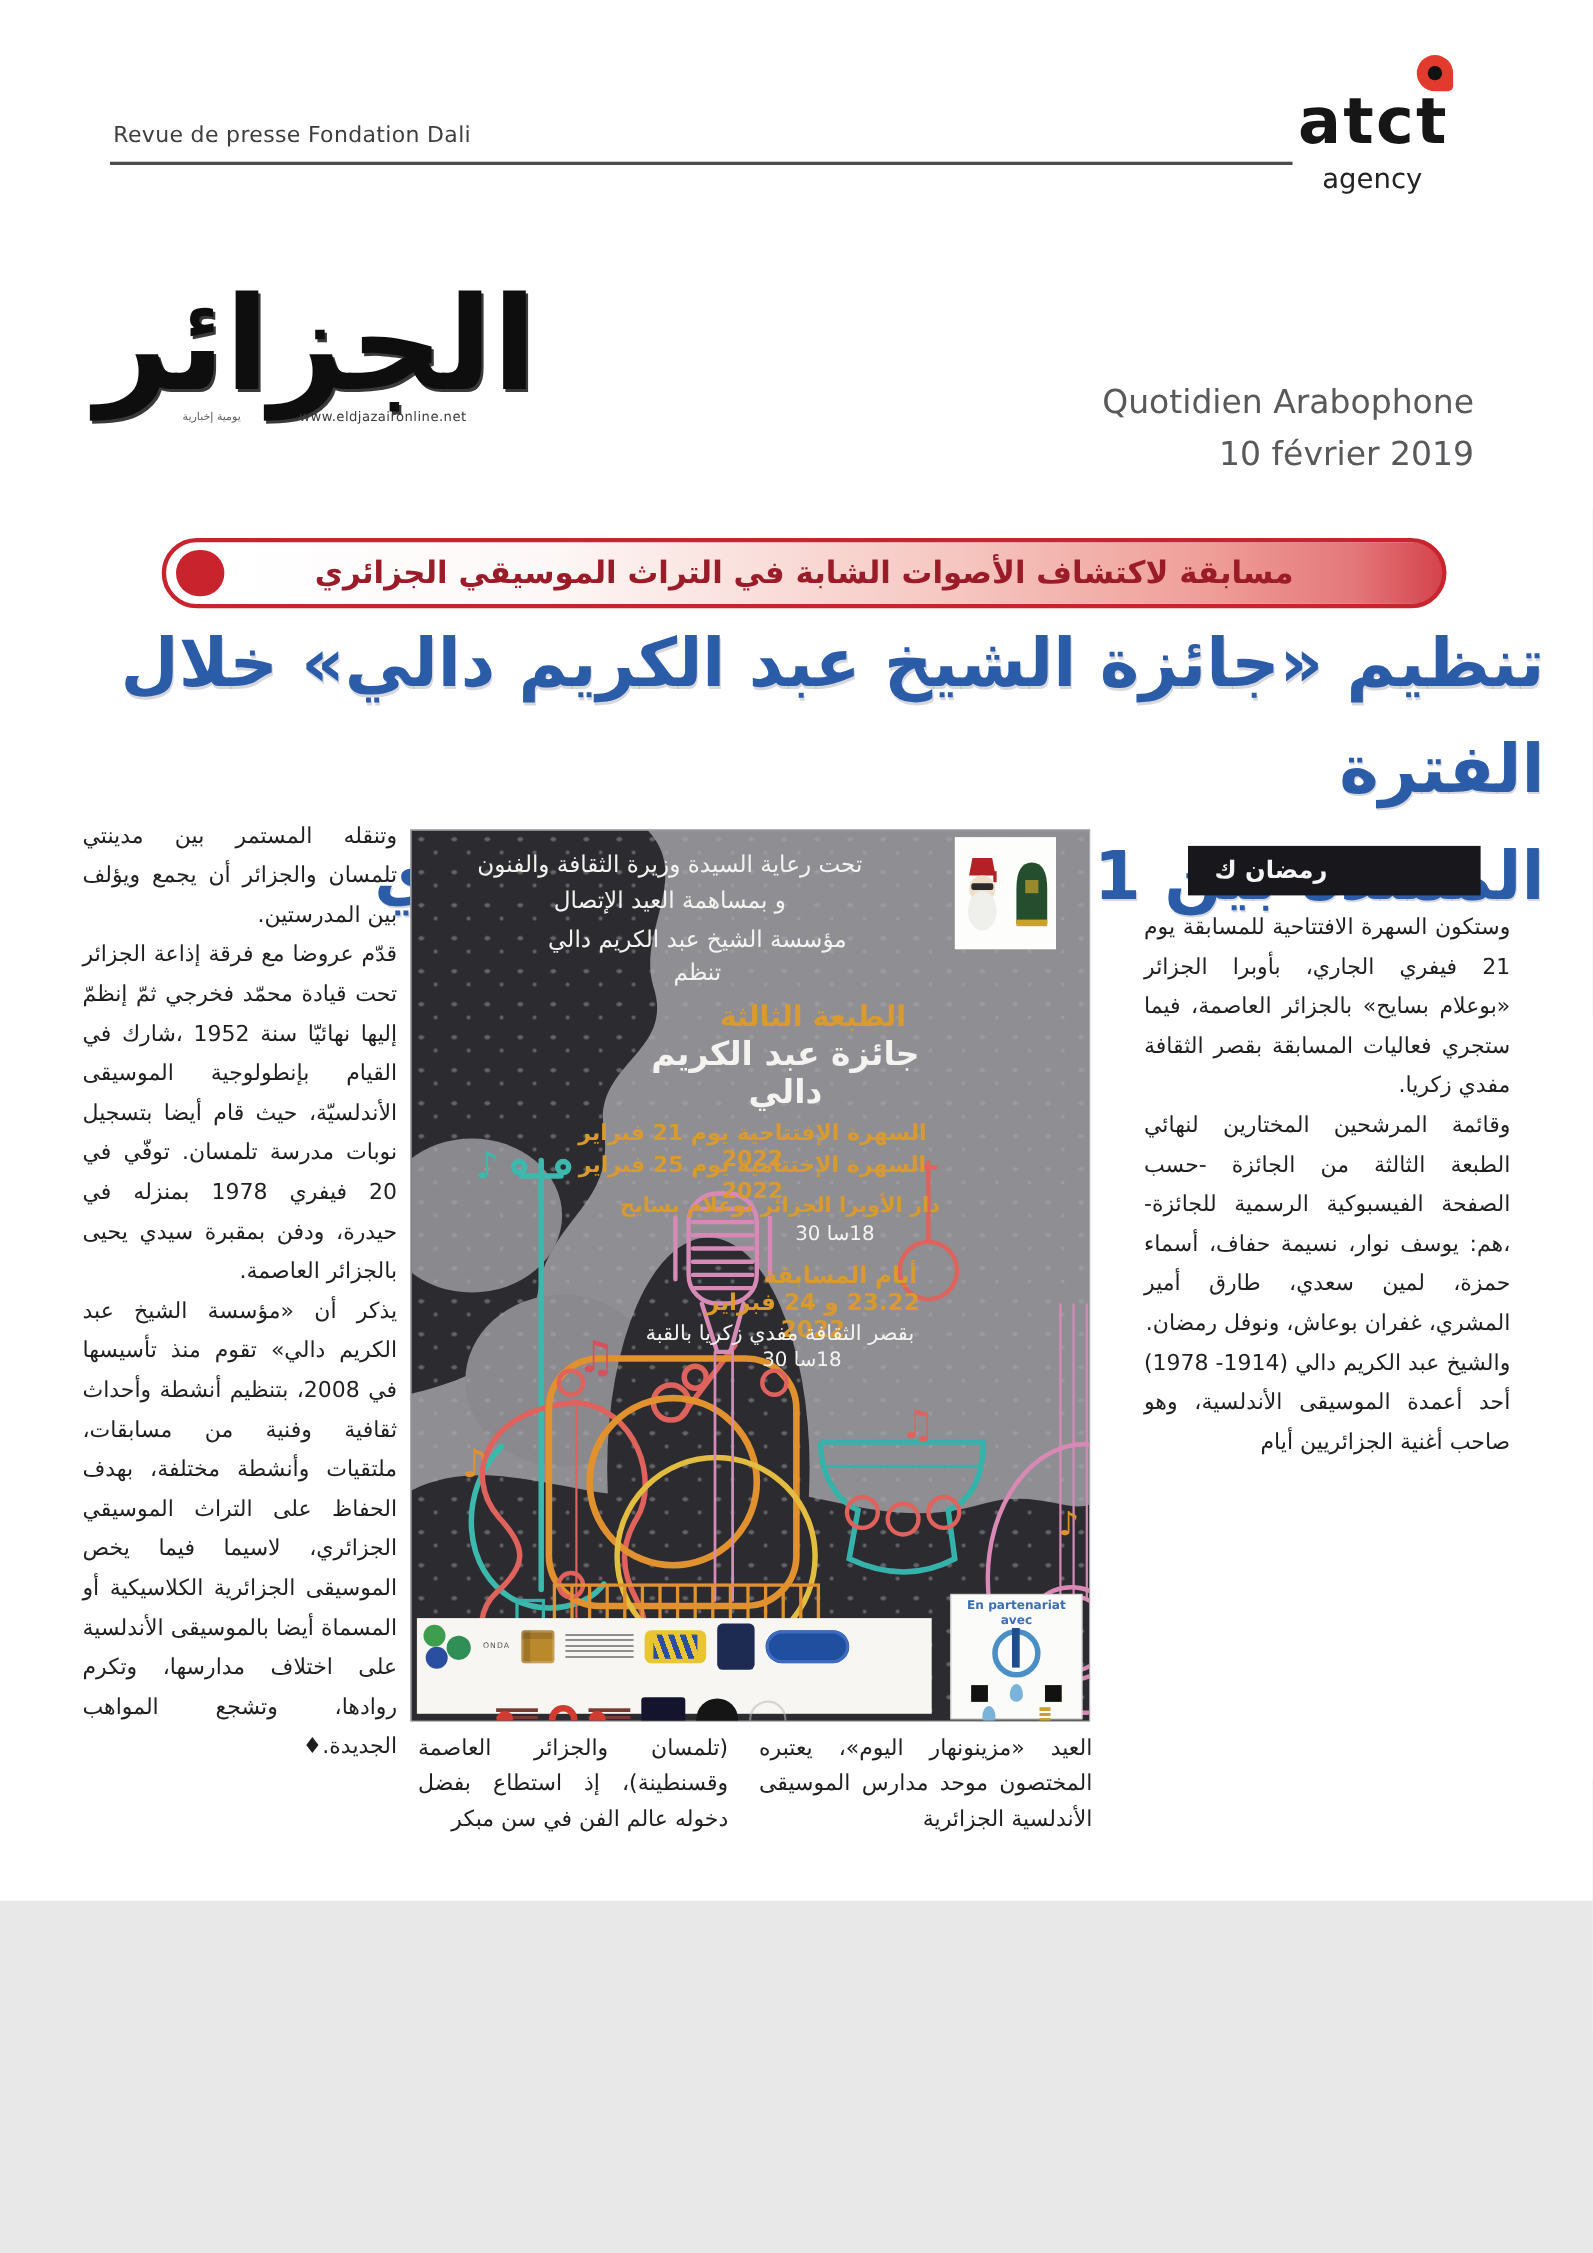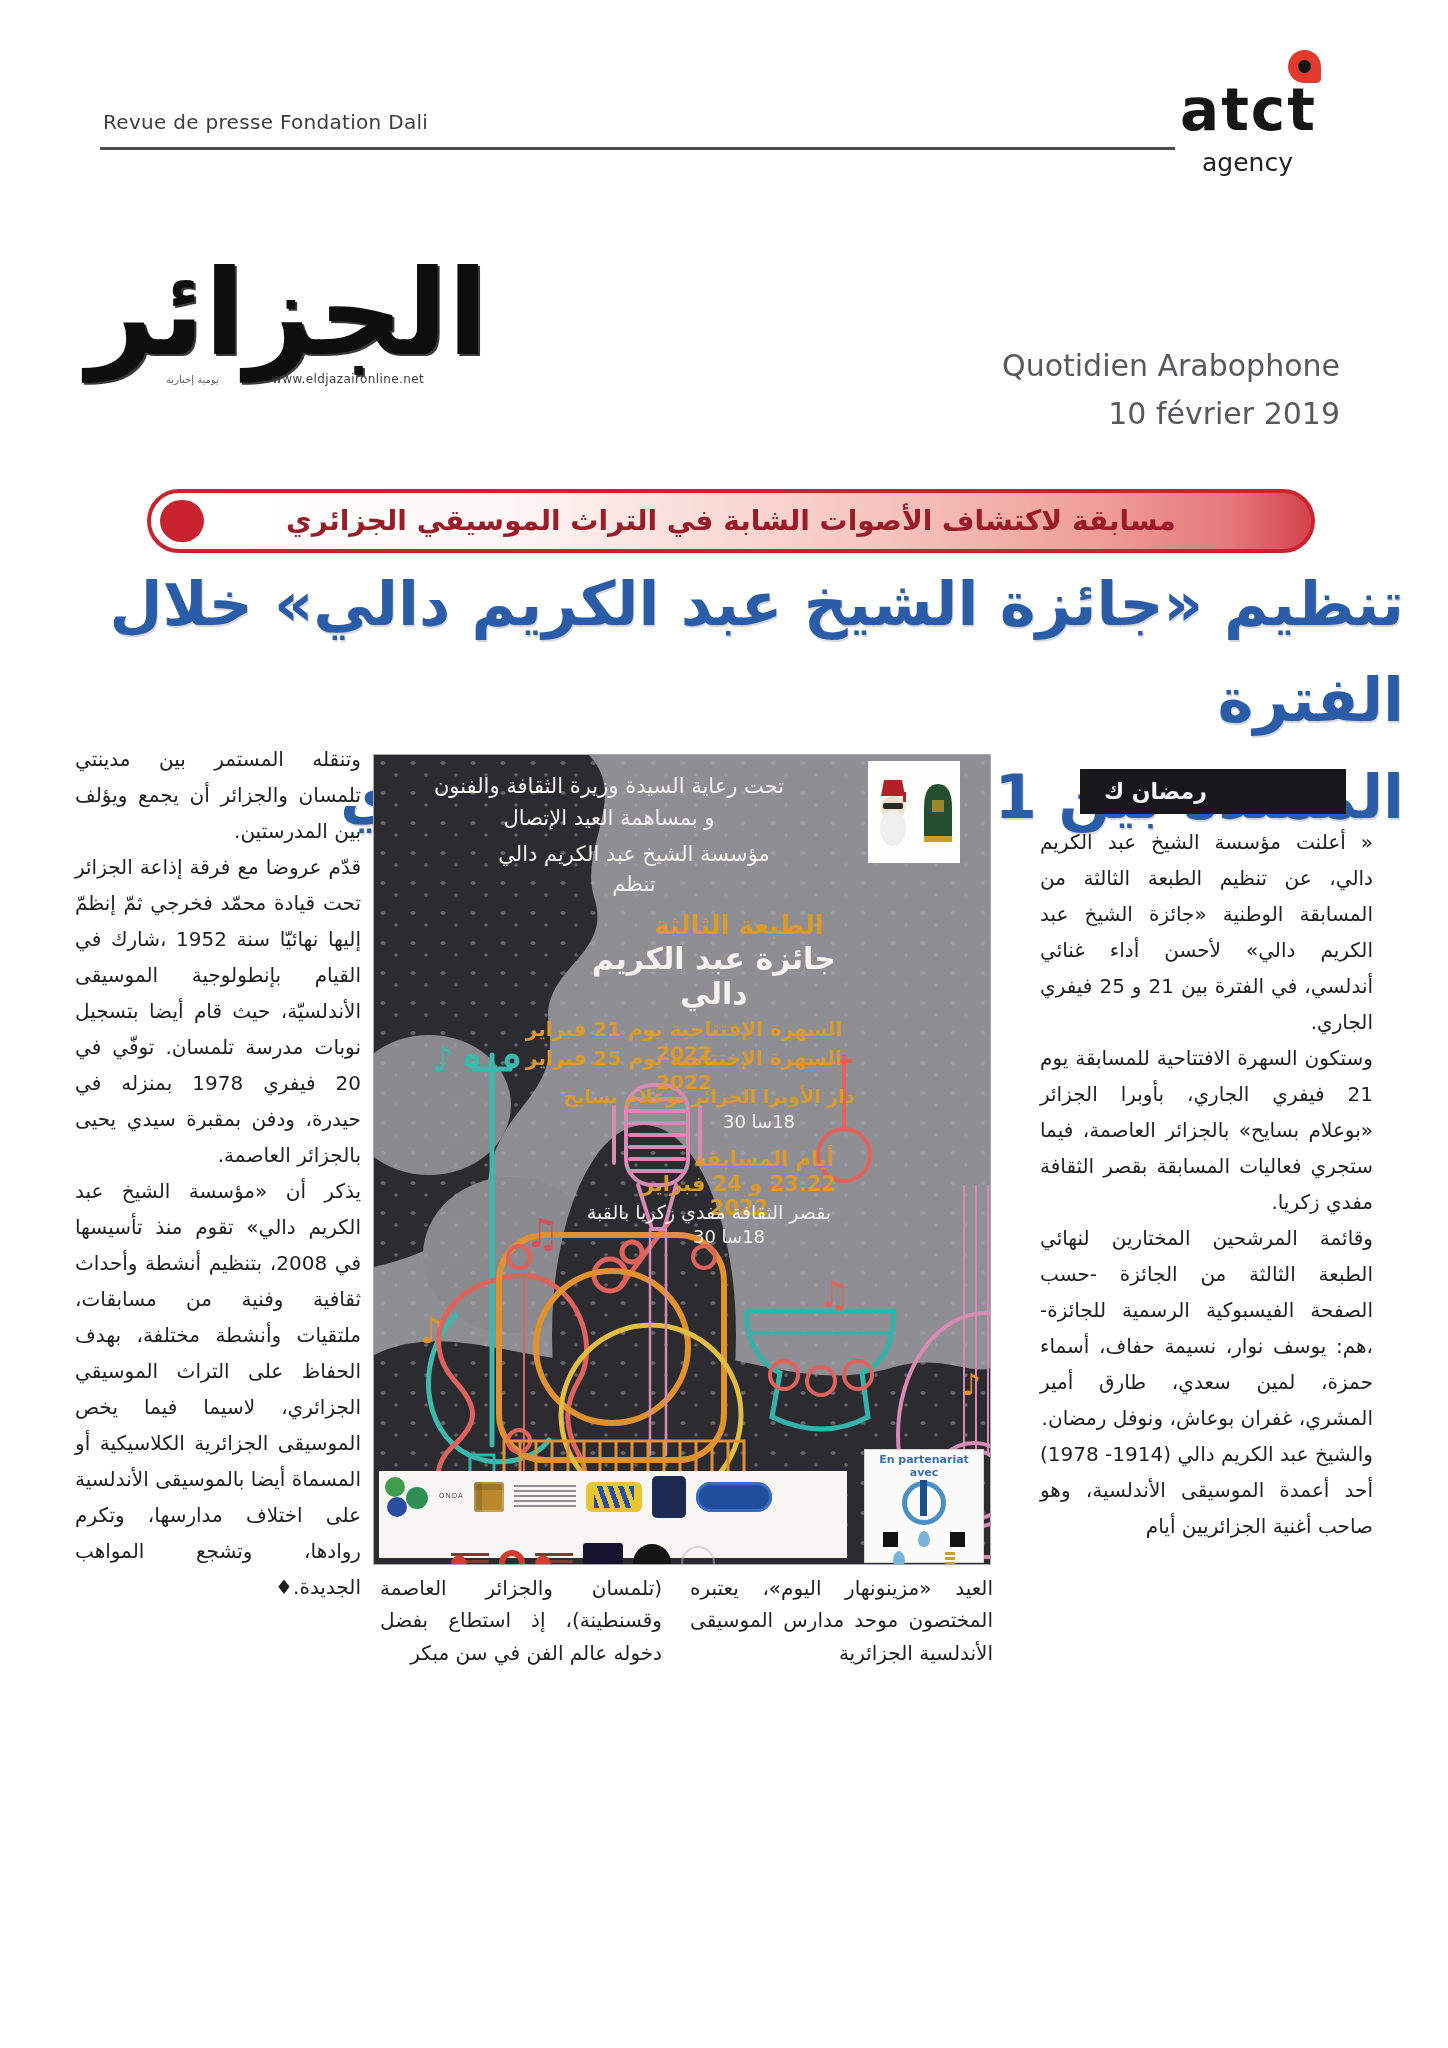--- a/index.html
+++ b/index.html
@@ -1,17 +1,17 @@
 <!DOCTYPE html>
 <html><head>
 <meta charset="utf-8">
 <style>
   html,body { margin:0; padding:0; background:#e8e8e8; }
   .page {
-    position:relative; width:1448px; height:2048px; margin:0 auto;
+    position:relative; width:1448px; height:1728px; margin:0 auto;
     background:#ffffff; overflow:hidden;
     font-family:"DejaVu Sans","Liberation Sans",sans-serif;
   }
   .abs { position:absolute; }
 
   
   .rp-title { left:103px; top:110px; font-size:20px; color:#3d3d3d; font-weight:500; letter-spacing:.3px; }
   .rule { left:100px; top:147px; width:1075px; height:3px; background:#4c4c4c; }
   .atct-word { left:1180px; top:76px; font-size:58px; font-weight:700; color:#161616; letter-spacing:2px; }
   .atct-agency { left:1180px; top:148px; width:113px; text-align:right; font-size:25px; color:#222; }
@@ -309,21 +309,20 @@
       </div>
       <div class="pb-row">
         <span class="pb-drop"></span>
         <span class="pb-gold"></span>
       </div>
     </div>
   </div>
 
   <div class="abs byline-bar">رمضان ك</div>
   <div class="abs acol col-right">
-    <p>« أعلنت مؤسسة الشيخ عبد الكريم دالي، عن تنظيم الطبعة الثالثة من المسابقة الوطنية «جائزة الشيخ عبد الكريم دالي» لأحسن أداء غنائي أندلسي، في الفترة بين 21 و 25 فيفري الجاري.</p>
     <p>وستكون السهرة الافتتاحية للمسابقة يوم 21 فيفري الجاري، بأوبرا الجزائر «بوعلام بسايح» بالجزائر العاصمة، فيما ستجري فعاليات المسابقة بقصر الثقافة مفدي زكريا.</p>
     <p>وقائمة المرشحين المختارين لنهائي الطبعة الثالثة من الجائزة -حسب الصفحة الفيسبوكية الرسمية للجائزة- ،هم: يوسف نوار، نسيمة حفاف، أسماء حمزة، لمين سعدي، طارق أمير المشري، غفران بوعاش، ونوفل رمضان.</p>
     <p>والشيخ عبد الكريم دالي (1914- 1978) أحد أعمدة الموسيقى الأندلسية، وهو صاحب أغنية الجزائريين أيام</p>
   </div>
 
   <div class="abs acol col-bm-right">العيد «مزينونهار اليوم»، يعتبره المختصون موحد مدارس الموسيقى الأندلسية الجزائرية</div>
   <div class="abs acol col-bm-left">(تلمسان والجزائر العاصمة وقسنطينة)، إذ استطاع بفضل دخوله عالم الفن في سن مبكر</div>
 
 </div>
 

